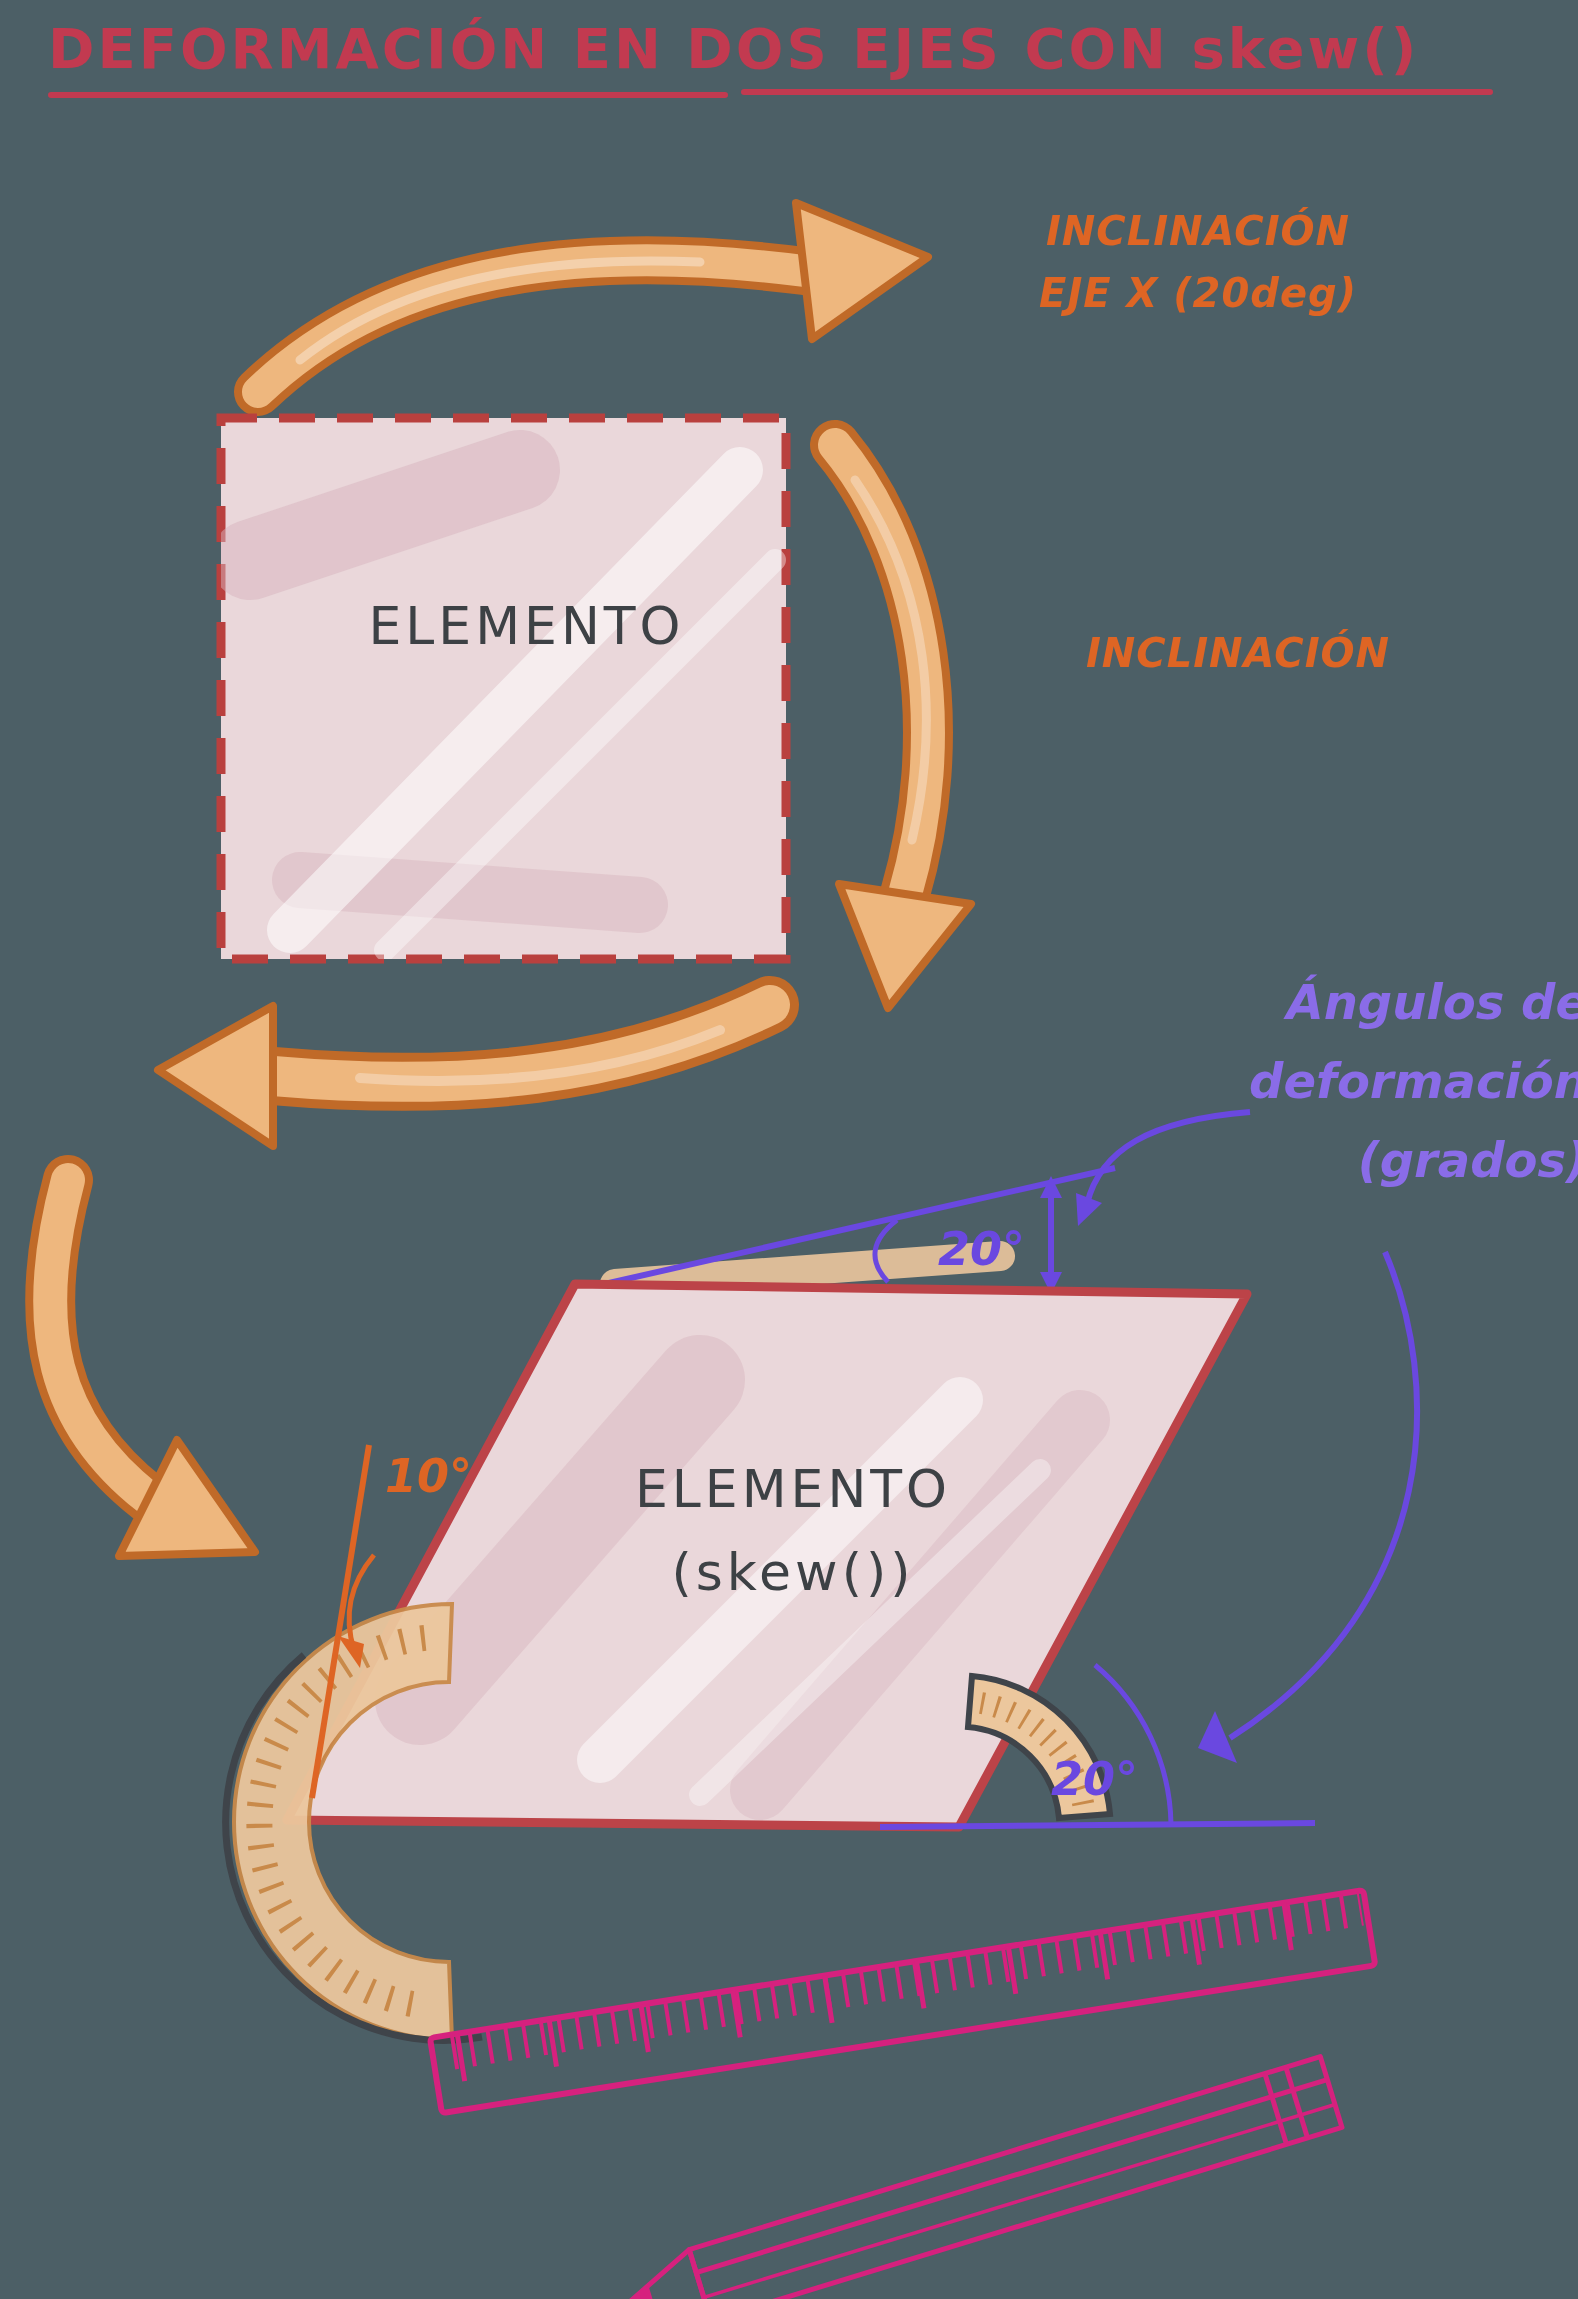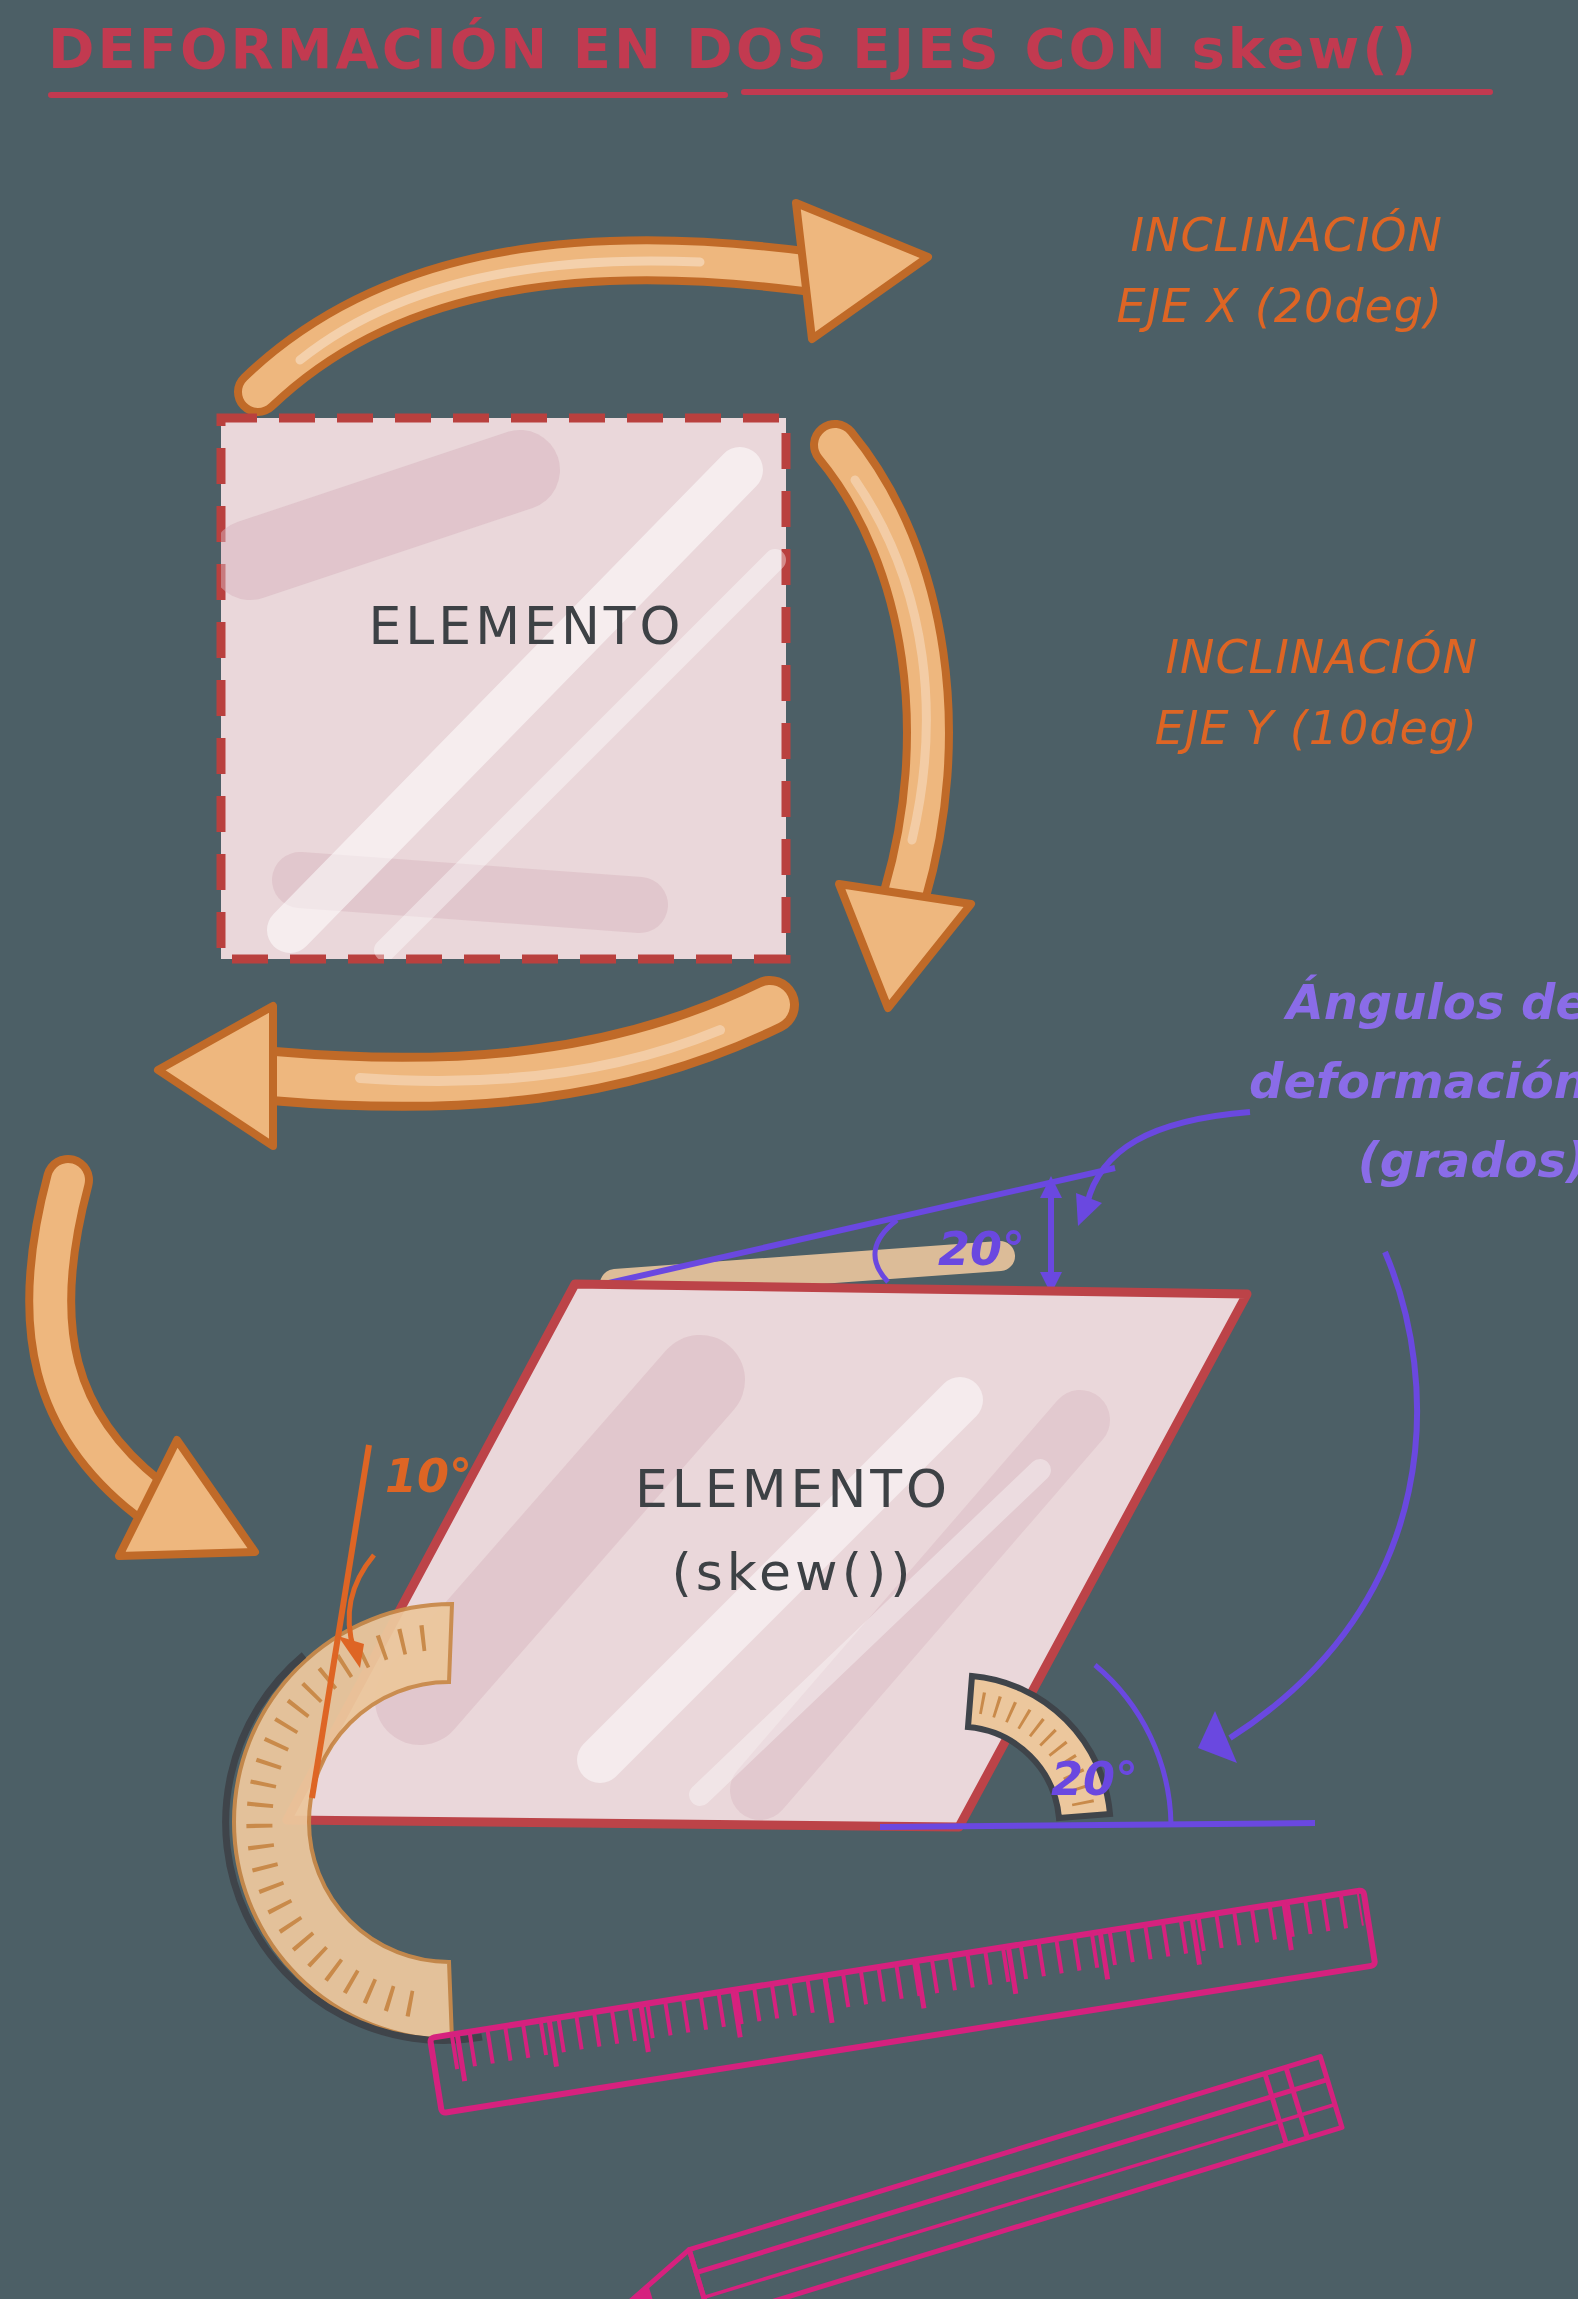--- a/index.html
+++ b/index.html
@@ -15,22 +15,22 @@
   #stage{position:relative; width:1578px; height:2299px; background:var(--bg); overflow:hidden;}
   #stage svg{position:absolute; left:0; top:0;}
   .abs{position:absolute;margin-left:23px;}
   .title{
     left:25px; top:16px; width:1540px;
     color:var(--title_red); font-size:56px; font-weight:bold; letter-spacing:3px;
     white-space:nowrap;
   }
   .underline{background:var(--title_red); height:6px; border-radius:3px;}
   .orange-label{
-    color:var(--orange_text); font-size:46px; font-weight:normal; letter-spacing:1px;
-    text-align:right; line-height:1.55; font-style:italic;
+    color:var(--orange_text); font-size:40px; font-weight:bold; letter-spacing:1px;
+    text-align:center; line-height:1.55; font-style:italic;
   }
   .purple-label{
     color:var(--purple_text); font-size:48px; font-weight:bold; font-style:italic;
     text-align:right; line-height:1.65;
   }
   .shape-label{
     color:var(--text_dark); font-size:52px; letter-spacing:4px; text-align:center;
     line-height:1.6; font-weight:normal;
   }
   .angle-label{font-size:46px; font-weight:bold; font-style:italic;}
@@ -156,21 +156,20 @@
   <div class="abs underline" style="left:25px; top:92px; width:680px;"></div>
   <div class="abs underline" style="left:718px; top:89px; width:752px;"></div>
 
   <div class="abs orange-label" style="left:930px; top:200px; width:490px;">
     <div>INCLINACIÓN</div>
     <div>EJE X (20deg)</div>
   </div>
 
   <div class="abs orange-label" style="left:975px; top:622px; width:480px;">
     <div>INCLINACIÓN</div>
-    <div>EJE Y (10deg)</div>
   </div>
 
   <div class="abs purple-label" style="left:1165px; top:963px; width:400px;">
     <div>Ángulos de</div>
     <div>deformación</div>
     <div>(grados)</div>
   </div>
 
   <div class="abs shape-label" style="left:221px; top:585px; width:565px;">
     <div>ELEMENTO</div>

